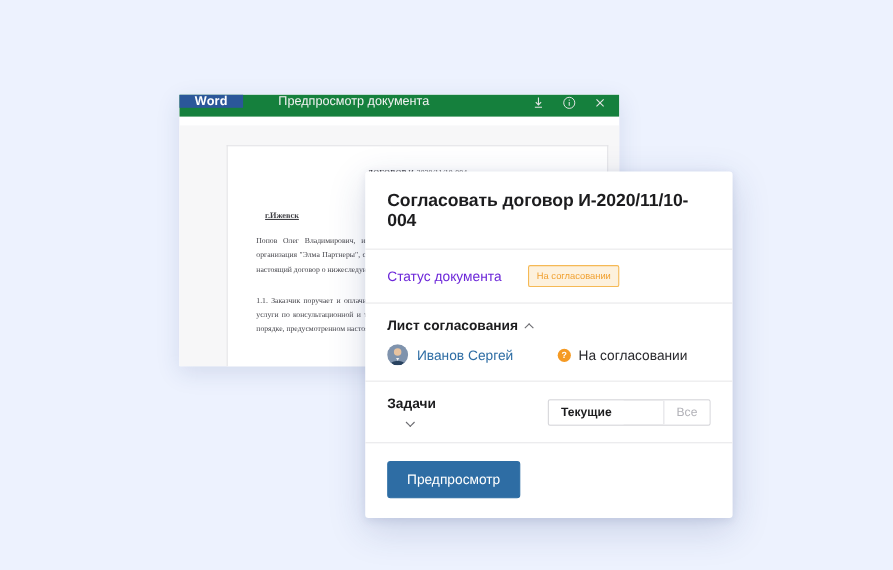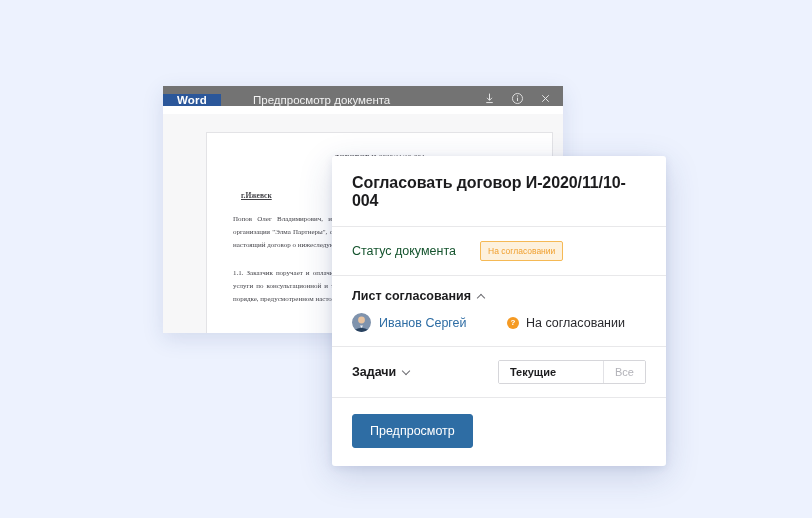--- a/index.html
+++ b/index.html
@@ -21,23 +21,23 @@
     left: 163px;
     top: 86px;
     width: 400px;
     height: 247px;
     background: #ffffff;
     box-shadow: 0 6px 20px rgba(40,60,120,0.13);
     overflow: hidden;
   }
   #word-titlebar {
     height: 20px;
-    background: #737373;
-    display: flex;
-    align-items: flex-end;
+    background: #15803d;
+    display: flex;
+    align-items: flex-start;
     position: relative;
   }
   #word-badge {
     width: 58px;
     background: #2b579a;
     color: #ffffff;
     font-size: 11.5px;
     font-weight: bold;
     display: flex;
     align-items: center;
@@ -142,21 +142,21 @@
     letter-spacing: -0.1px;
   }
   #status-row {
     display: flex;
     align-items: center;
     padding: 14px 20px 14px 20px;
     border-bottom: 1px solid #e8e8ea;
   }
   .status-label {
     font-size: 12.5px;
-    color: #14532d;
+    color: #6d28d9;
     width: 128px;
   }
   #status-badge {
     border: 1px solid #f5b955;
     background: #fdf1dd;
     color: #f0a030;
     font-size: 8.5px;
     padding: 4px 7px 4px 7px;
     border-radius: 2px;
     white-space: nowrap;
@@ -240,21 +240,21 @@
   .dot.orange { background: #f59a23; }
   .dot.green  { background: #4caf50; }
 
   #tasks-section {
     display: flex;
     align-items: center;
     justify-content: space-between;
     padding: 13px 20px 13px 20px;
     border-bottom: 1px solid #e8e8ea;
   }
-  #tasks-section .section-head { margin-bottom: 0; }
+  #tasks-section .section-head { margin-bottom: 0; flex-direction: column; }
   #segmented {
     display: flex;
     border: 1px solid #d6d6da;
     border-radius: 2px;
     overflow: hidden;
   }
   .seg {
     font-size: 11px;
     padding: 5px 11px;
     background: #ffffff;

